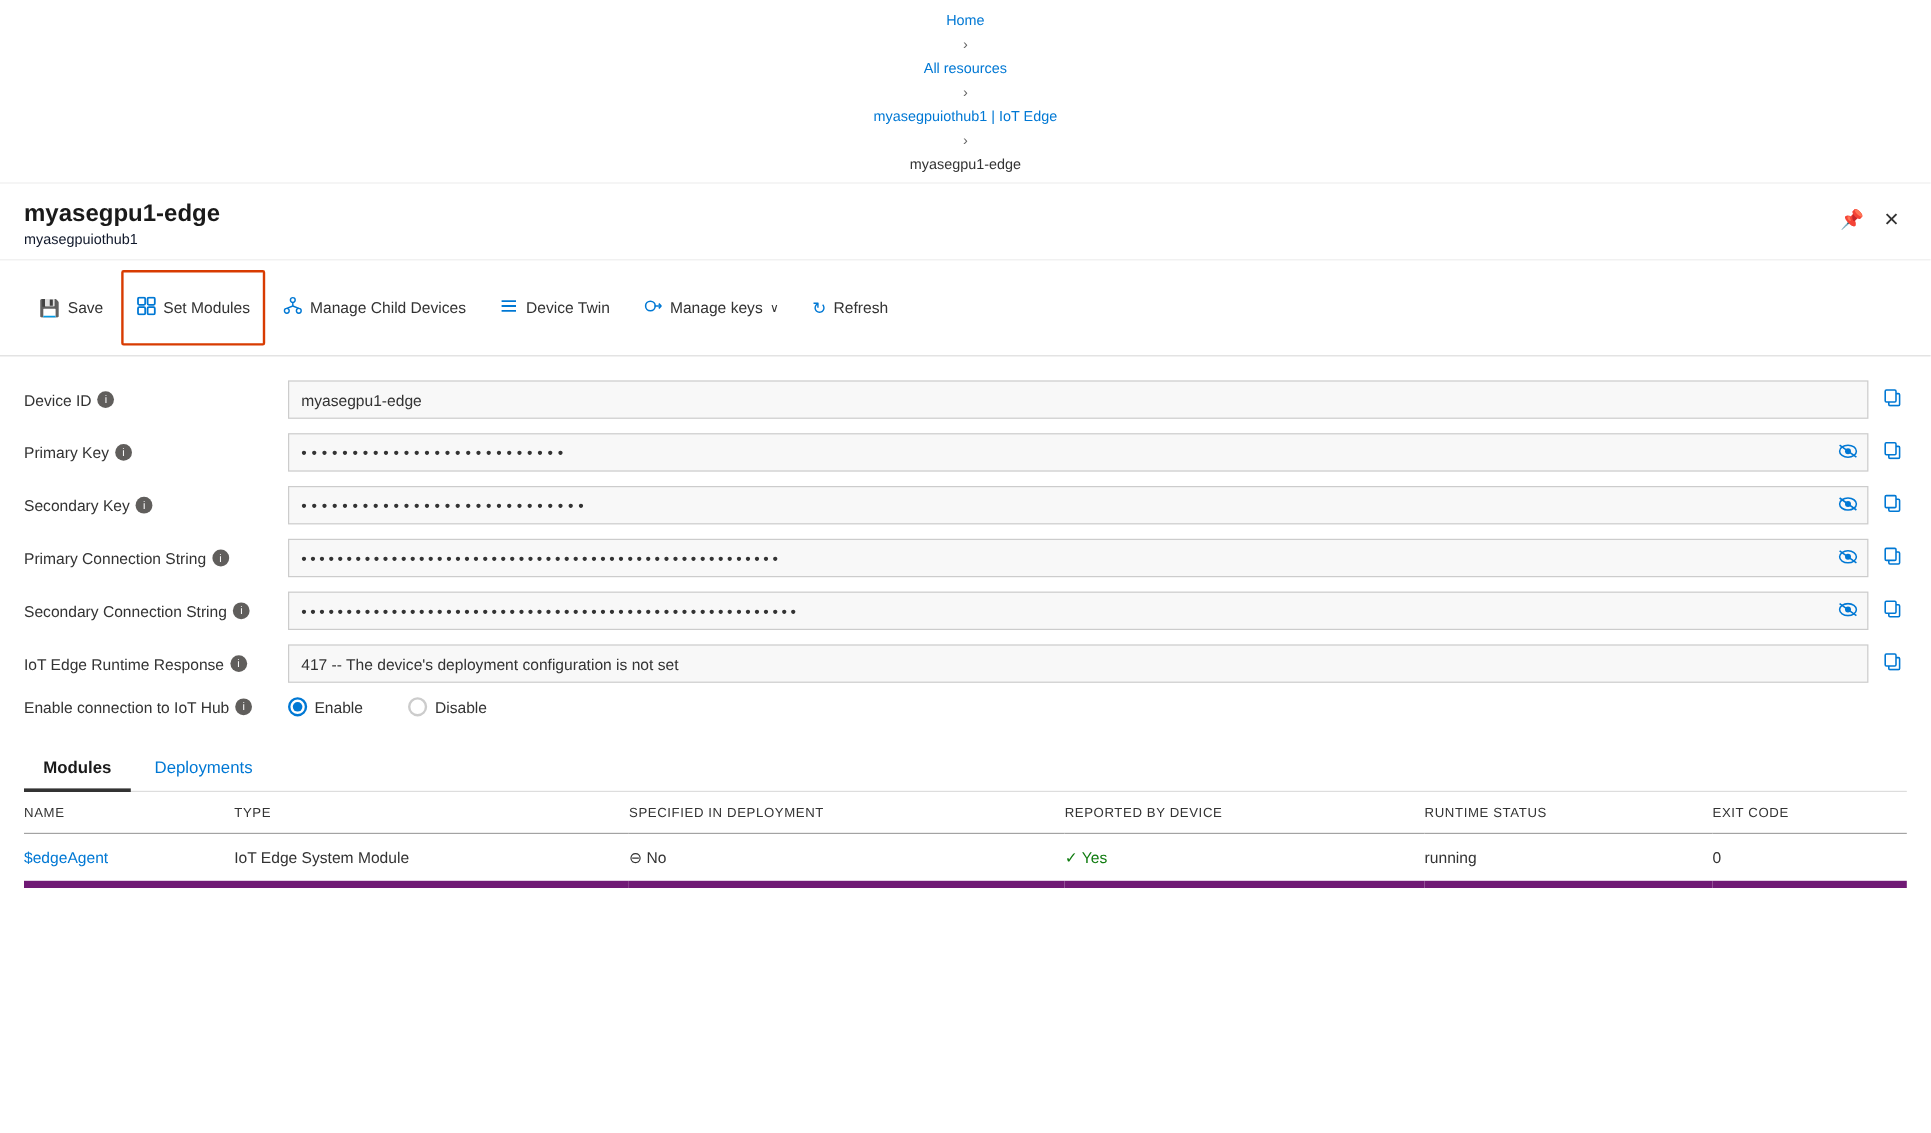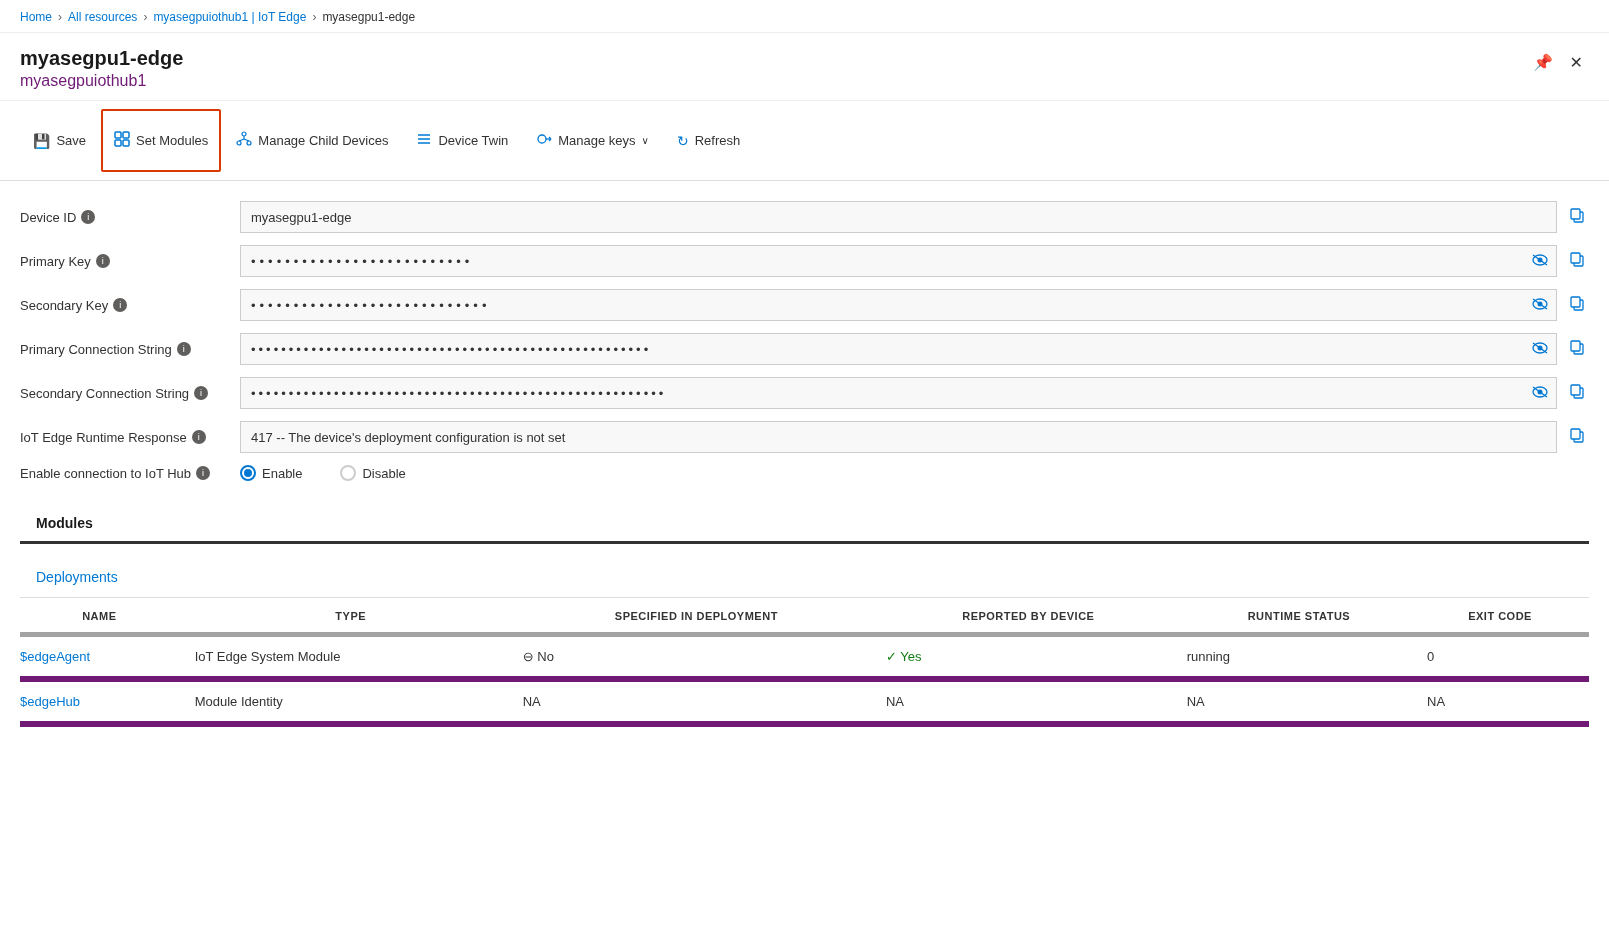--- a/index.html
+++ b/index.html
@@ -3,31 +3,32 @@
   <meta charset="utf-8">
   <style>
     * { box-sizing: border-box; margin: 0; padding: 0; }
     body { font-family: 'Segoe UI', Arial, sans-serif; font-size: 13px; color: #333; background: #fff; }
 
     .breadcrumb {
       display: flex; align-items: center; gap: 6px;
       padding: 10px 20px 8px 20px;
       font-size: 12px; color: #0078d4;
       border-bottom: 1px solid #eee;
+      flex-direction: column;
     }
     .breadcrumb span { color: #666; }
     .breadcrumb a { color: #0078d4; text-decoration: none; cursor: pointer; }
 
     .panel-header {
       display: flex; align-items: flex-start; justify-content: space-between;
       padding: 14px 20px 10px 20px;
       border-bottom: 1px solid #eee;
     }
     .panel-title { font-size: 20px; font-weight: 600; color: #1a1a1a; }
-    .panel-subtitle { font-size: 16px; color: #701a75; margin-top: 2px; }
+    .panel-subtitle { font-size: 12px; color: #0f172a; margin-top: 2px; }
     .header-actions { display: flex; gap: 4px; align-items: center; }
     .header-icon-btn {
       background: none; border: none; cursor: pointer; padding: 6px;
       color: #333; font-size: 16px; border-radius: 2px;
     }
 
     .toolbar {
       display: flex; align-items: center; gap: 2px;
       padding: 8px 20px;
       border-bottom: 1px solid #ddd;
@@ -93,35 +94,35 @@
       width: 16px; height: 16px; border-radius: 50%;
       border: 2px solid #ccc; display: flex; align-items: center; justify-content: center;
       flex-shrink: 0;
     }
     .radio-custom.checked { border-color: #0078d4; }
     .radio-custom.checked::after {
       content: ''; width: 8px; height: 8px; border-radius: 50%; background: #0078d4;
     }
 
     .tabs-section { margin-top: 24px; }
-    .tab-list { display: flex; gap: 16px; border-bottom: 1px solid #ddd; flex-direction: column; }
+    .tab-list { display: flex; gap: 4px; border-bottom: 1px solid #ddd; }
     .tab-item {
       padding: 10px 16px; cursor: pointer; font-size: 14px;
       color: #0078d4; border-bottom: 3px solid transparent;
       margin-bottom: -1px;
     }
     .tab-item.active { color: #1a1a1a; border-bottom: 3px solid #333; font-weight: 600; }
 
     .table-section { margin-top: 0; }
     .data-table { width: 100%; border-collapse: collapse; margin-top: 0; }
     .data-table thead th {
-      text-align: center; padding: 12px 16px 10px 0;
-      font-size: 11px; font-weight: 700; color: #333;
+      text-align: left; padding: 12px 16px 10px 0;
+      font-size: 11px; font-weight: 400; color: #333;
       text-transform: uppercase; letter-spacing: 0.5px;
-      border-bottom: 5px solid #a3a3a3;
+      border-bottom: 1px solid #a3a3a3;
     }
     .data-table tbody td {
       padding: 12px 16px 12px 0;
       border-bottom: 6px solid #701a75; font-size: 13px; color: #333;
     }
     .link-cell { color: #0078d4; cursor: pointer; text-decoration: none; }
     .check-yes { color: #107c10; }
     .minus-no { color: #333; }
   </style>
 </head>
@@ -414,28 +415,18 @@
             <td>IoT Edge System Module</td>
             <td>
               <span class="minus-no">⊖ No</span>
             </td>
             <td>
               <span class="check-yes">✓ Yes</span>
             </td>
             <td>running</td>
             <td>0</td>
           </tr>
-          <tr>
-            <td>
-              <a class="link-cell">$edgeHub</a>
-            </td>
-            <td>Module Identity</td>
-            <td>NA</td>
-            <td>NA</td>
-            <td>NA</td>
-            <td>NA</td>
-          </tr>
         </tbody>
       </table>
     </div>
   </div>
 
 </div>
 
 </body></html>

